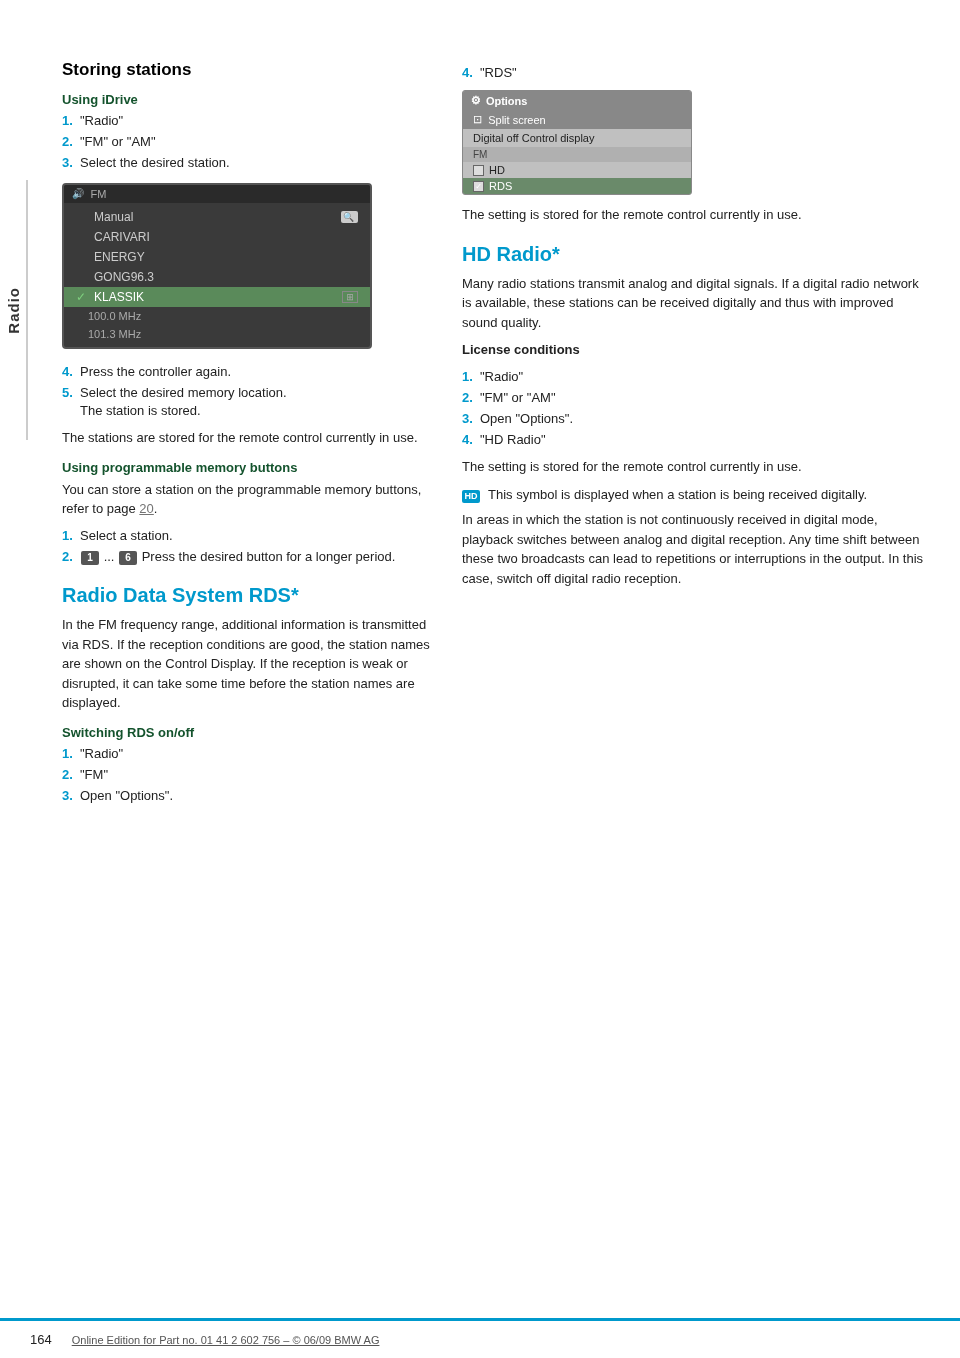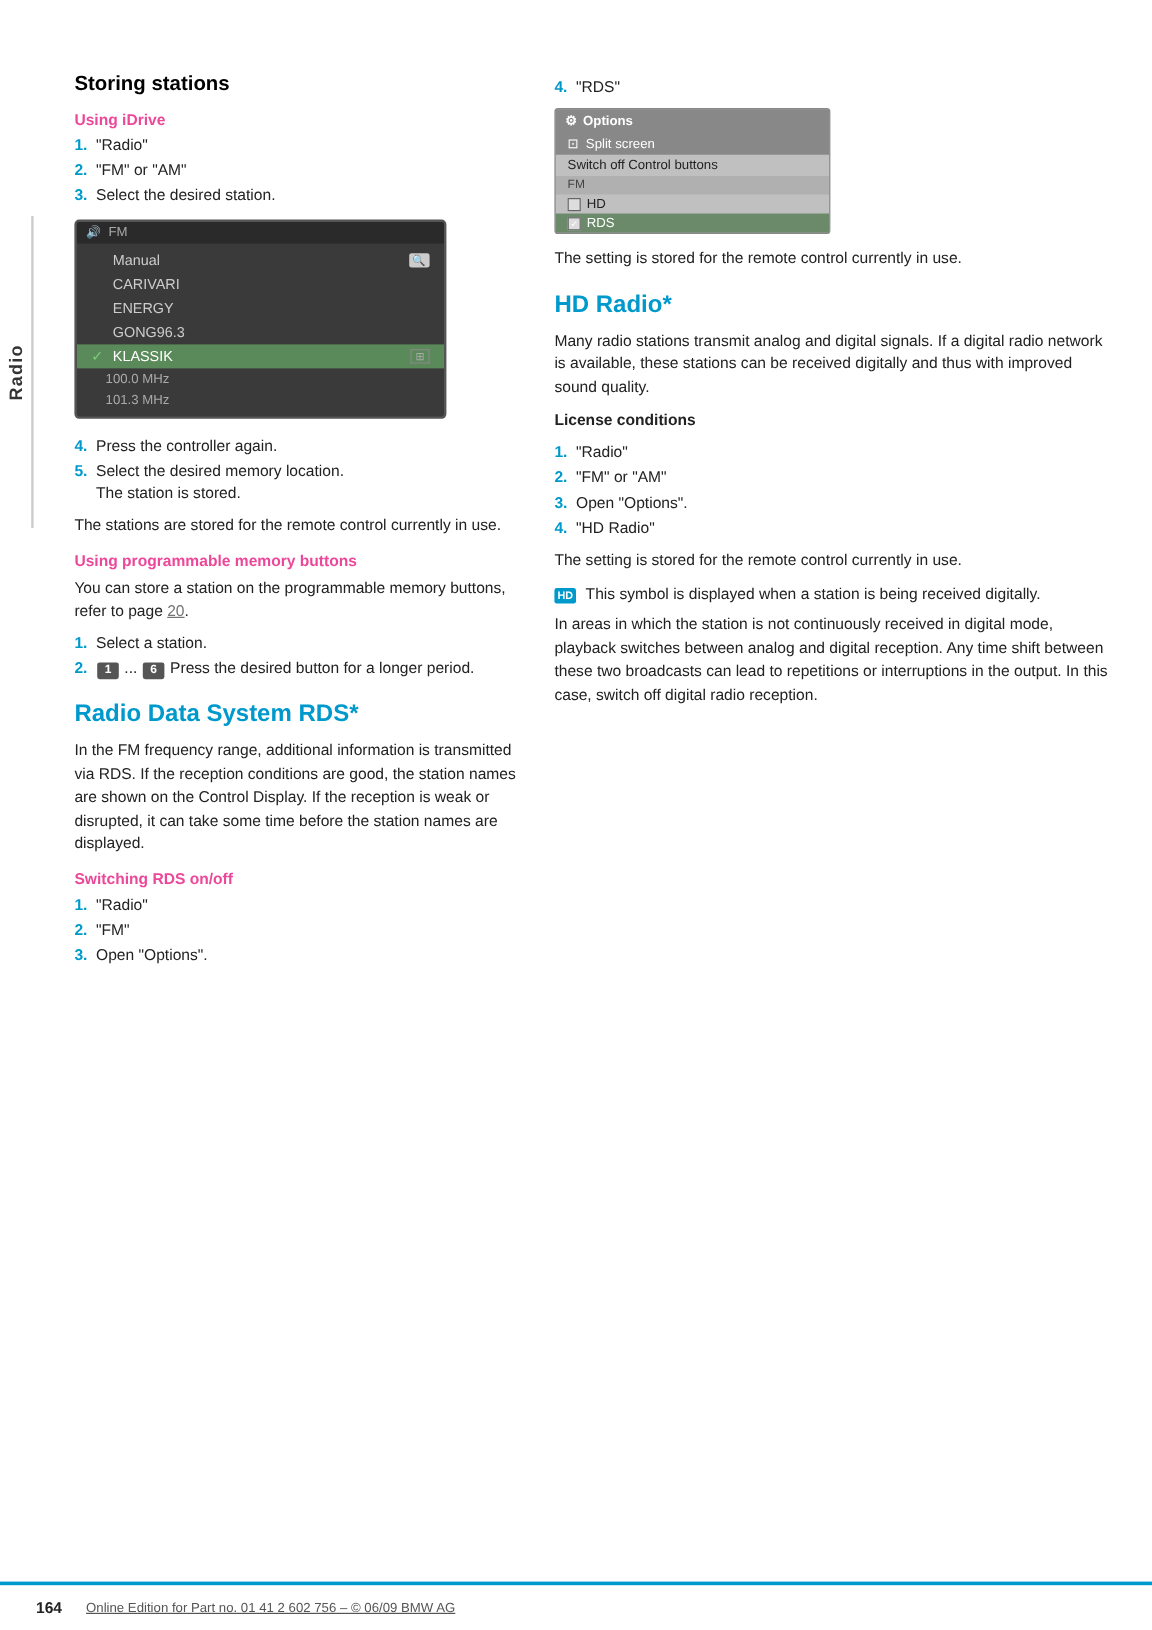--- a/index.html
+++ b/index.html
@@ -54,21 +54,21 @@
 
     
     .section-title {
       color: #000000;
       font-size: 17px;
       font-weight: bold;
       margin-bottom: 8px;
     }
 
     .subsection-title {
-      color: #ec4899;
+      color: #14532d;
       font-size: 13px;
       font-weight: bold;
       margin-bottom: 5px;
       margin-top: 12px;
     }
 
     .big-section-title {
       color: #0099cc;
       font-size: 20px;
       font-weight: bold;
@@ -264,21 +264,21 @@
       right: 0;
       height: 40px;
       border-top: 3px solid #0099cc;
       display: flex;
       align-items: center;
       padding: 0 30px;
       gap: 20px;
     }
     .footer-page {
       font-size: 13px;
-      font-weight: bold;
+      font-weight: normal;
       color: #222;
     }
     .footer-text {
       font-size: 11px;
       color: #555;
       text-decoration: underline;
     }
 
     
     .note-para {
@@ -435,21 +435,21 @@
     <div class="options-screen">
       <div class="options-header">
         <span>⚙</span>
         <span>Options</span>
       </div>
       <div class="options-row highlighted">
         <span>⊡</span>
         <span>Split screen</span>
       </div>
       <div class="options-row">
-        <span>Switch off Control buttons</span>
+        <span>Digital off Control display</span>
       </div>
       <div class="options-section-label">FM</div>
       <div class="options-check-row">
         <span class="chk-box">&nbsp;</span>
         <span>HD</span>
       </div>
       <div class="options-check-row selected">
         <span class="chk-box">✓</span>
         <span>RDS</span>
       </div>

